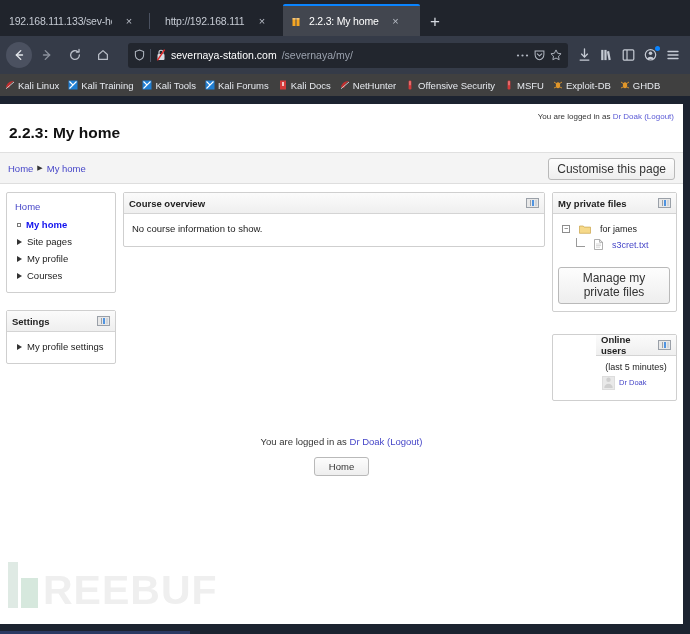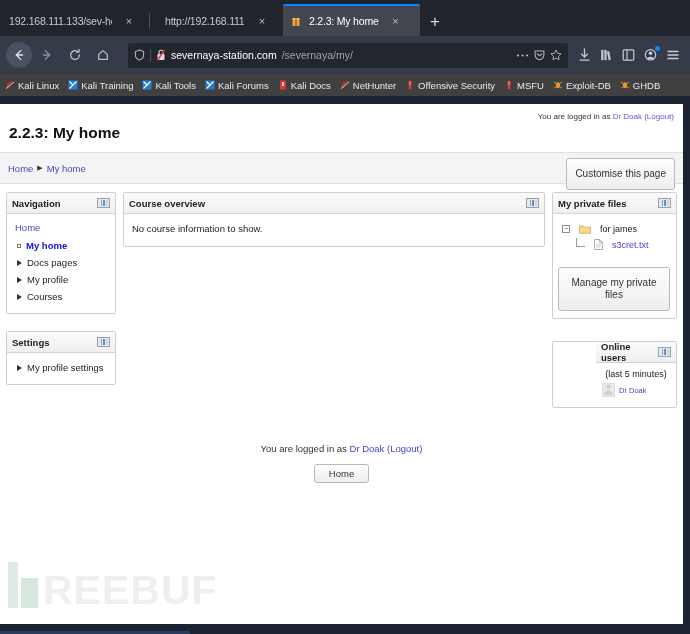--- a/index.html
+++ b/index.html
@@ -114,24 +114,24 @@
     background: #f4f4f4; border-top: 1px solid #e0e0e0;
     border-bottom: 1px solid #dedede;
     height: 32px; display: flex; align-items: center;
     padding: 0 8px; position: relative;
   }
   .breadcrumb { font-size: 9.5px; color: #4646c8; display: flex; align-items: center; gap: 4px; }
   .breadcrumb a { color: #4646c8; text-decoration: none; }
   .breadcrumb .sepi { color: #333; font-size: 7px; }
   .breadcrumb .crumb-current { color: #4646c8; }
   .btn {
-    font-size: 10px; color: #333333;
+    font-size: 12px; color: #333333;
     background: linear-gradient(#fdfdfd, #eeeeee);
     border: 1px solid #b9b9b9; border-radius: 3px;
-    padding: 9px 8px; line-height: 1.2;
+    padding: 3px 8px; line-height: 1.2;
   }
   .customise-btn { position: absolute; right: 8px; top: 5px; }
 
   .content-row { display: flex; padding: 8px 6px 0 6px; gap: 7px; align-items: flex-start; }
   .col-left { width: 110px; flex: 0 0 110px; }
   .col-mid { flex: 1 1 auto; }
   .col-right { width: 125px; flex: 0 0 125px; }
 
   .block {
     border: 1px solid #cfcfcf; background: #ffffff;
@@ -460,39 +460,31 @@
           <span class="crumb-current">My home</span>
         </div>
         <button class="btn customise-btn">Customise this page</button>
       </div>
 
       <div class="content-row">
 
         <div class="col-left">
 
           <div class="block">
-            <div class="block-header">
-              <span class="block-title">Navigation</span>
-              <span class="dock-icon">
-                  <i class="bar1"></i>
-                  <i class="bar2"></i>
-                  <i class="bar3"></i>
-                </span>
-            </div>
             <div class="block-body">
               <div class="nav-root">
                 <span>Home</span>
               </div>
               <div class="nav-item current">
                 <span class="sq"></span>
                 <a href="#">My home</a>
               </div>
               <div class="nav-item">
                 <span class="tri"></span>
-                <a href="#">Docs pages</a>
+                <a href="#">Site pages</a>
               </div>
               <div class="nav-item">
                 <span class="tri"></span>
                 <a href="#">My profile</a>
               </div>
               <div class="nav-item">
                 <span class="tri"></span>
                 <a href="#">Courses</a>
               </div>
             </div>

